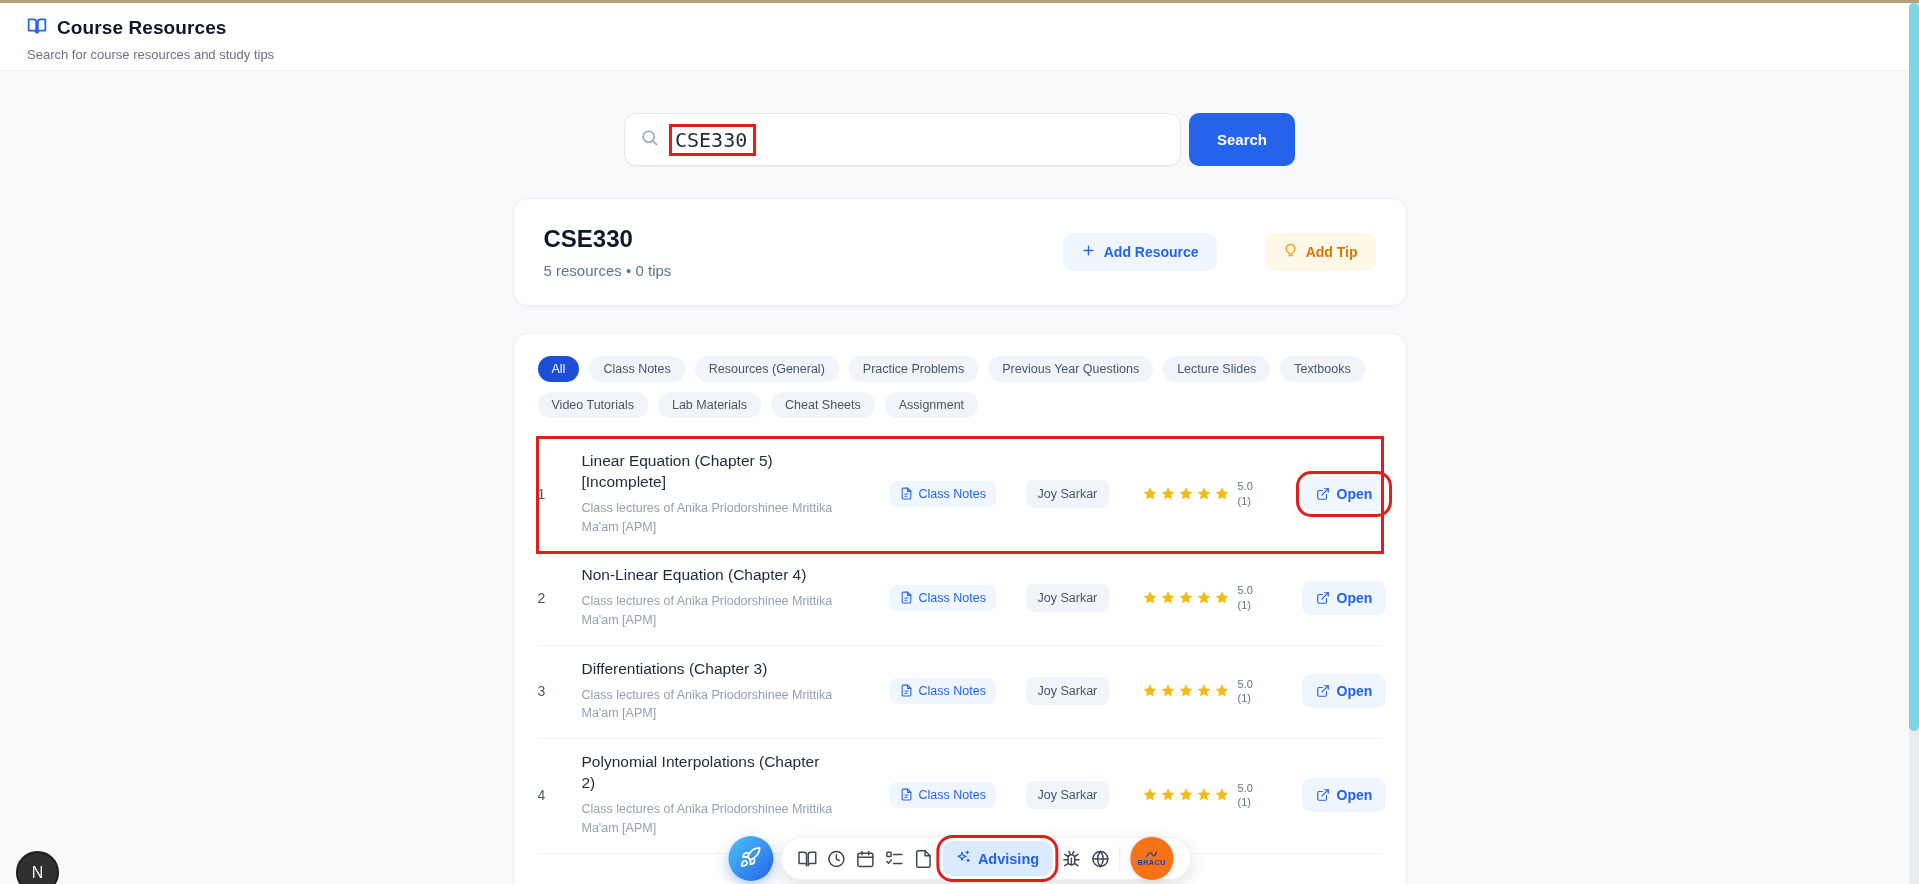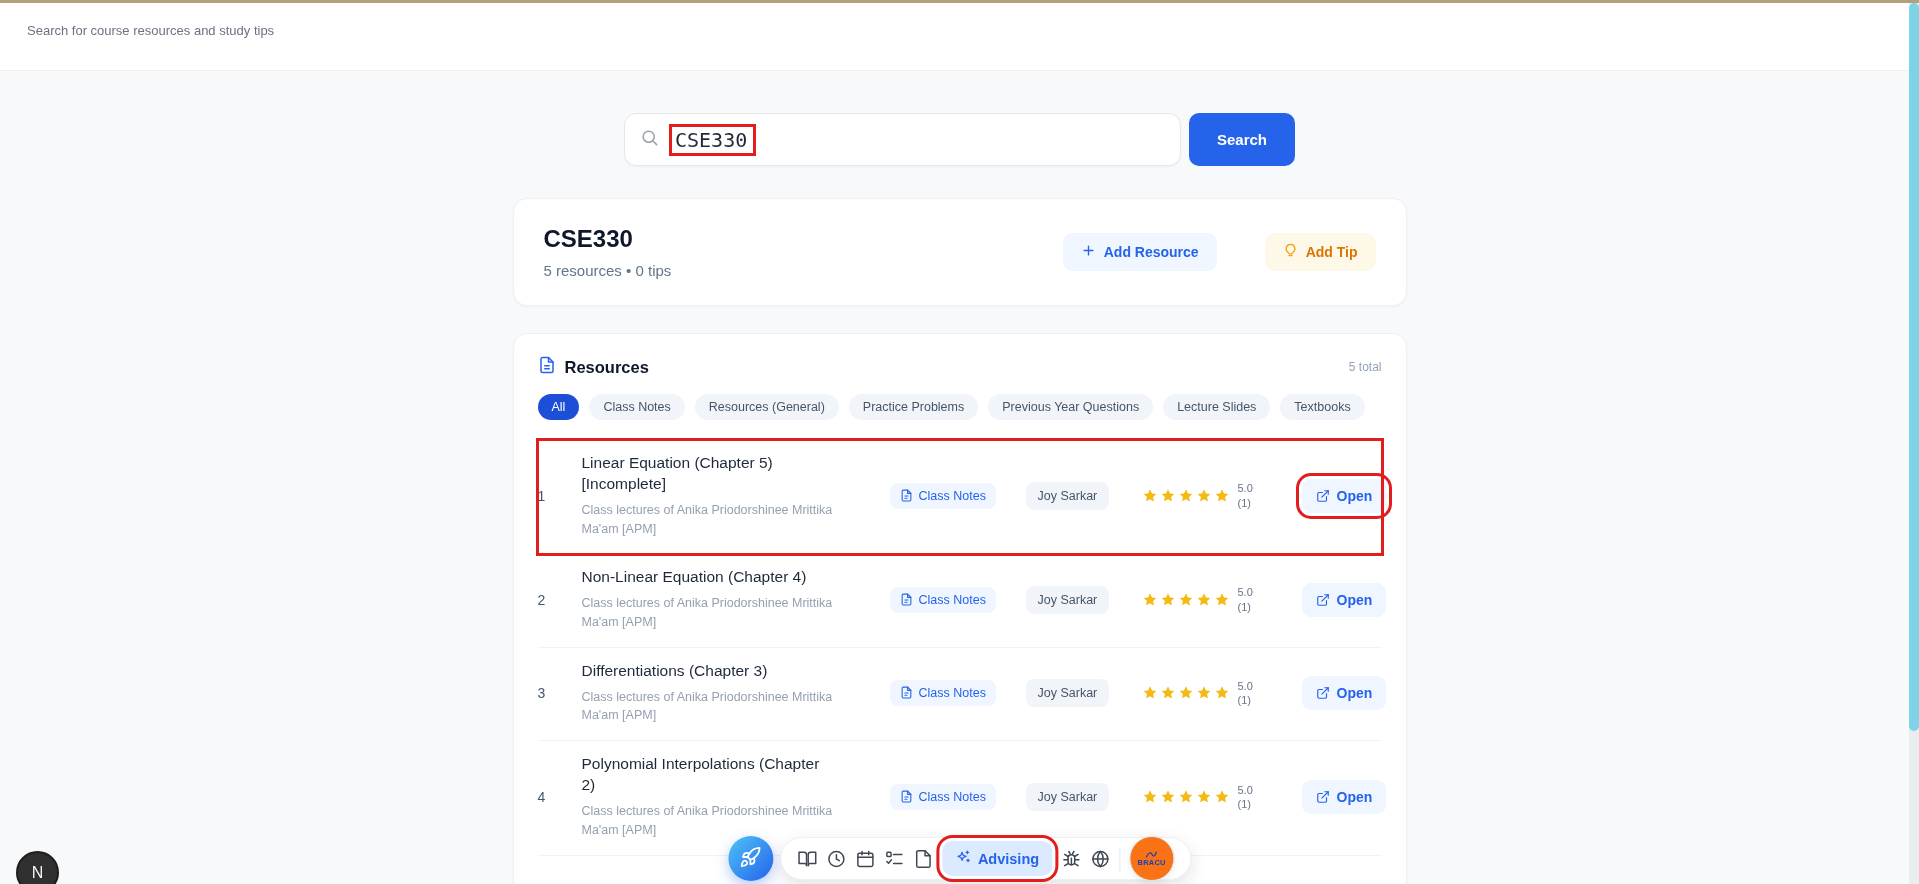--- a/index.html
+++ b/index.html
@@ -91,20 +91,29 @@
 </head>
 <body>
 
 <div class="top-line"></div>
 
 <div class="scrollbar">
   <div class="thumb"></div>
 </div>
 
 <header class="app-header">
+  <div class="title-row">
+    <span>
+      <svg width="20" height="20" viewBox="0 0 24 24" fill="none" stroke="currentColor" stroke-width="2.1" stroke-linecap="round" stroke-linejoin="round" style="color:#2563eb">
+          <path d="M2 4h6a3 3 0 0 1 3 3v13a2.5 2.5 0 0 0-2.5-2.5H2z"></path>
+          <path d="M22 4h-6a3 3 0 0 0-3 3v13a2.5 2.5 0 0 1 2.5-2.5H22z"></path>
+        </svg>
+    </span>
+    <span class="page-title">Course Resources</span>
+  </div>
   <div class="page-subtitle">Search for course resources and study tips</div>
 </header>
 
 <div class="content">
 
   <div class="search-row">
     <div class="search-box">
       <span>
         <svg width="19" height="19" viewBox="0 0 24 24" fill="none" stroke="currentColor" stroke-width="2" stroke-linecap="round">
             <circle cx="11" cy="11" r="7"></circle>
@@ -136,43 +145,36 @@
               <path d="M12 2a7 7 0 0 0-4.2 12.6c1 .8 1.6 1.6 2 2.9h4.4c.4-1.3 1-2.1 2-2.9A7 7 0 0 0 12 2z"></path>
               <path d="M9.5 20h5"></path>
             </svg>
         </span>
         <span>Add Tip</span>
       </button>
     </div>
   </section>
 
   <section class="card res-card">
-    <div class="res-header">
-      <div class="res-title-wrap">
-        <span>
-          <svg width="18" height="18" viewBox="0 0 24 24" fill="none" stroke="currentColor" stroke-width="2" stroke-linecap="round" stroke-linejoin="round">
-              <path d="M14 2H6a2 2 0 0 0-2 2v16a2 2 0 0 0 2 2h12a2 2 0 0 0 2-2V8z"></path>
-              <path d="M14 2v6h6"></path>
-              <path d="M9 13h6M9 17h6"></path>
-            </svg>
-        </span>
-        <span class="res-title">Resources</span>
-      </div>
-      <span class="res-total">5 total</span>
-    </div>
 
     <div class="chip-row">
       <button class="chip active">All</button>
       <button class="chip">Class Notes</button>
       <button class="chip">Resources (General)</button>
       <button class="chip">Practice Problems</button>
       <button class="chip">Previous Year Questions</button>
       <button class="chip">Lecture Slides</button>
       <button class="chip">Textbooks</button>
     </div>
+    <div class="chip-row">
+      <button class="chip">Video Tutorials</button>
+      <button class="chip">Lab Materials</button>
+      <button class="chip">Cheat Sheets</button>
+      <button class="chip">Assignment</button>
+    </div>
 
     <div class="table">
 
       <div class="tgrid trow annotated">
         <span class="td-sl">1</span>
         <div>
           <div class="res-name">Linear Equation (Chapter 5) [Incomplete]</div>
           <div class="res-desc">Class lectures of Anika Priodorshinee Mrittika Ma'am [APM]</div>
         </div>
         <div class="td pad">

